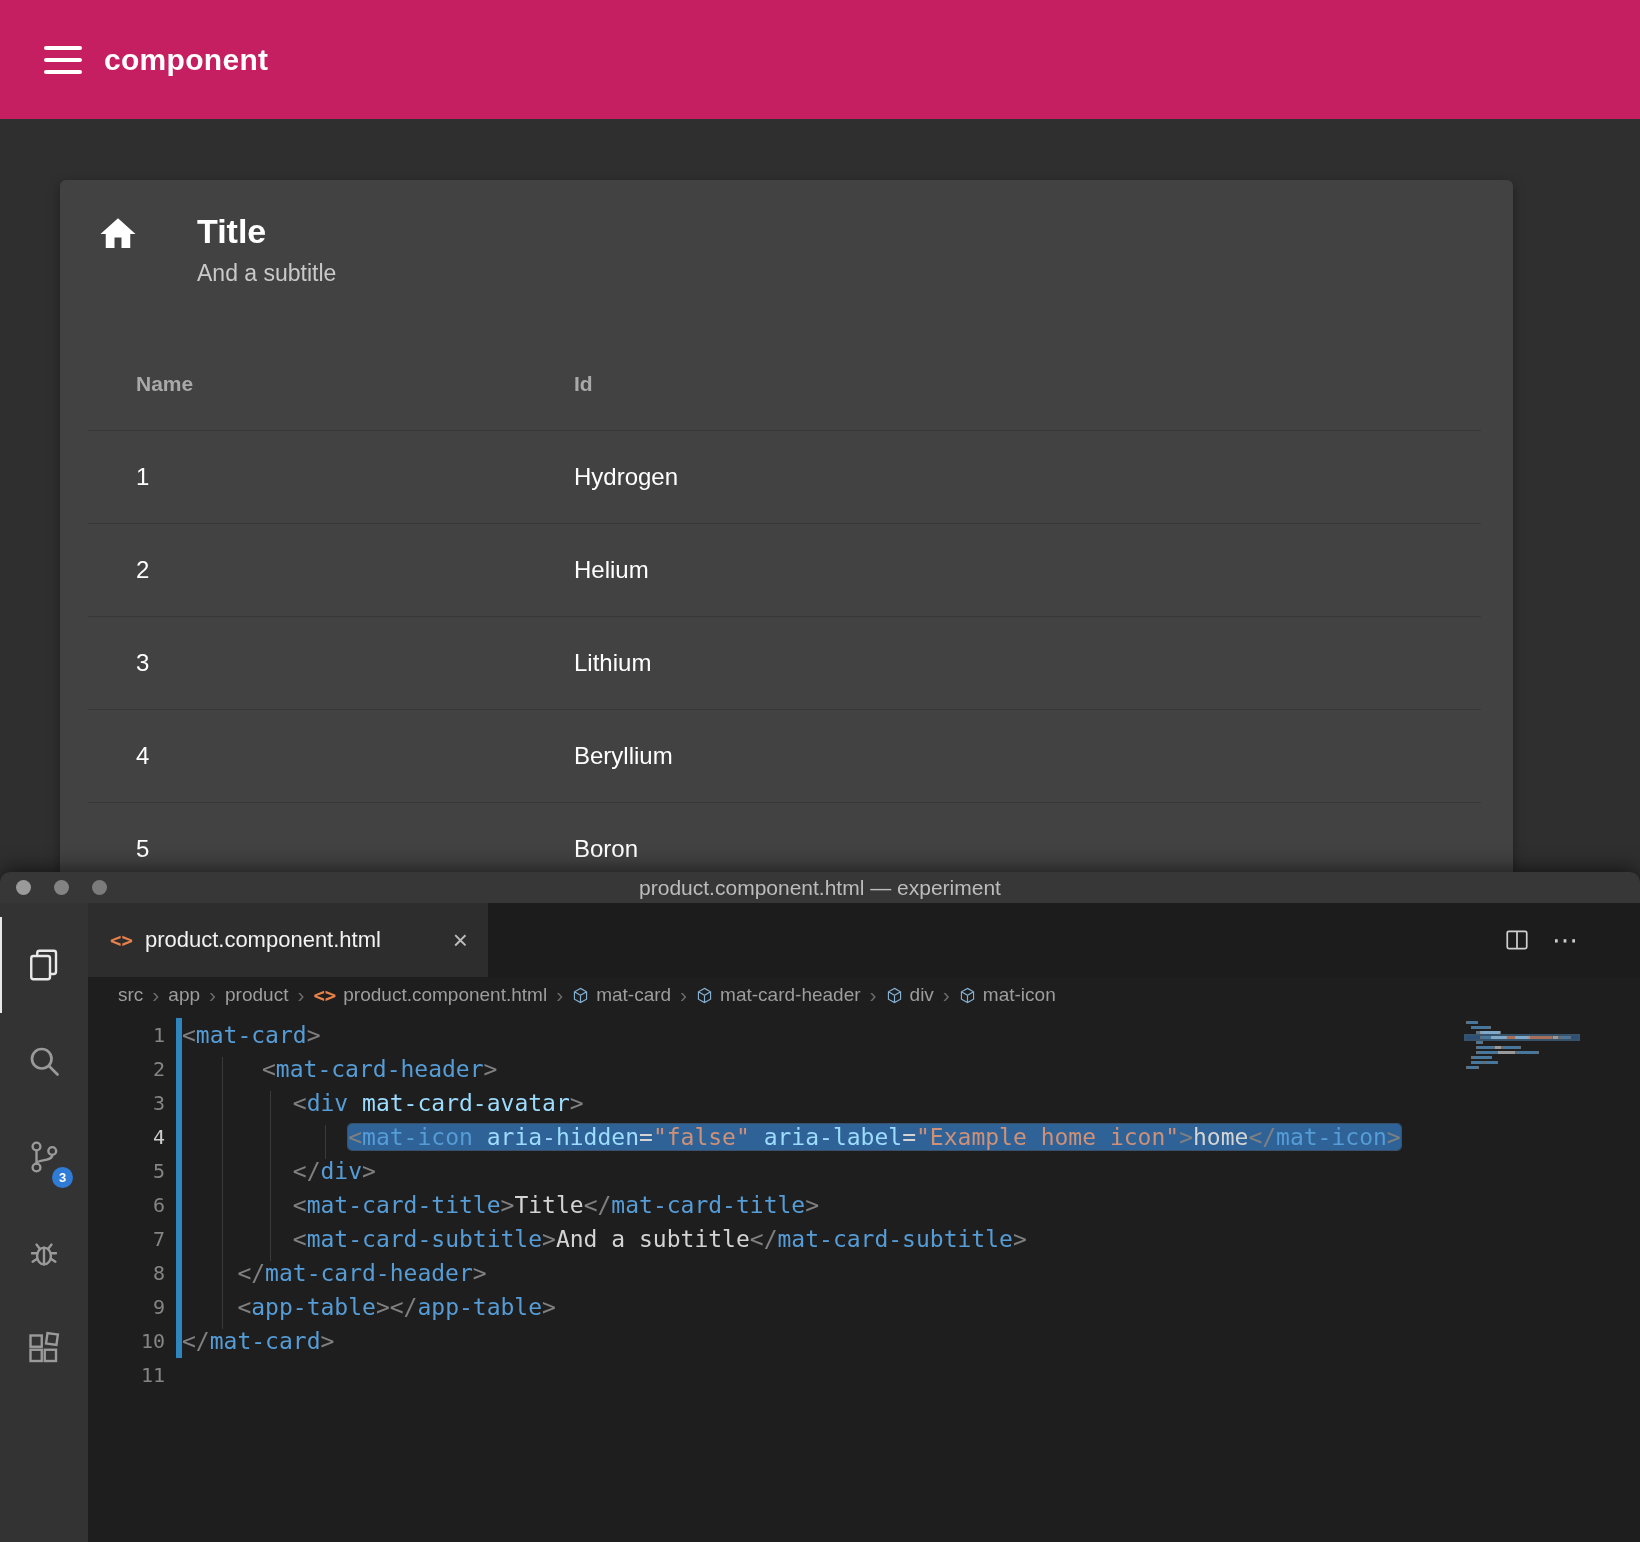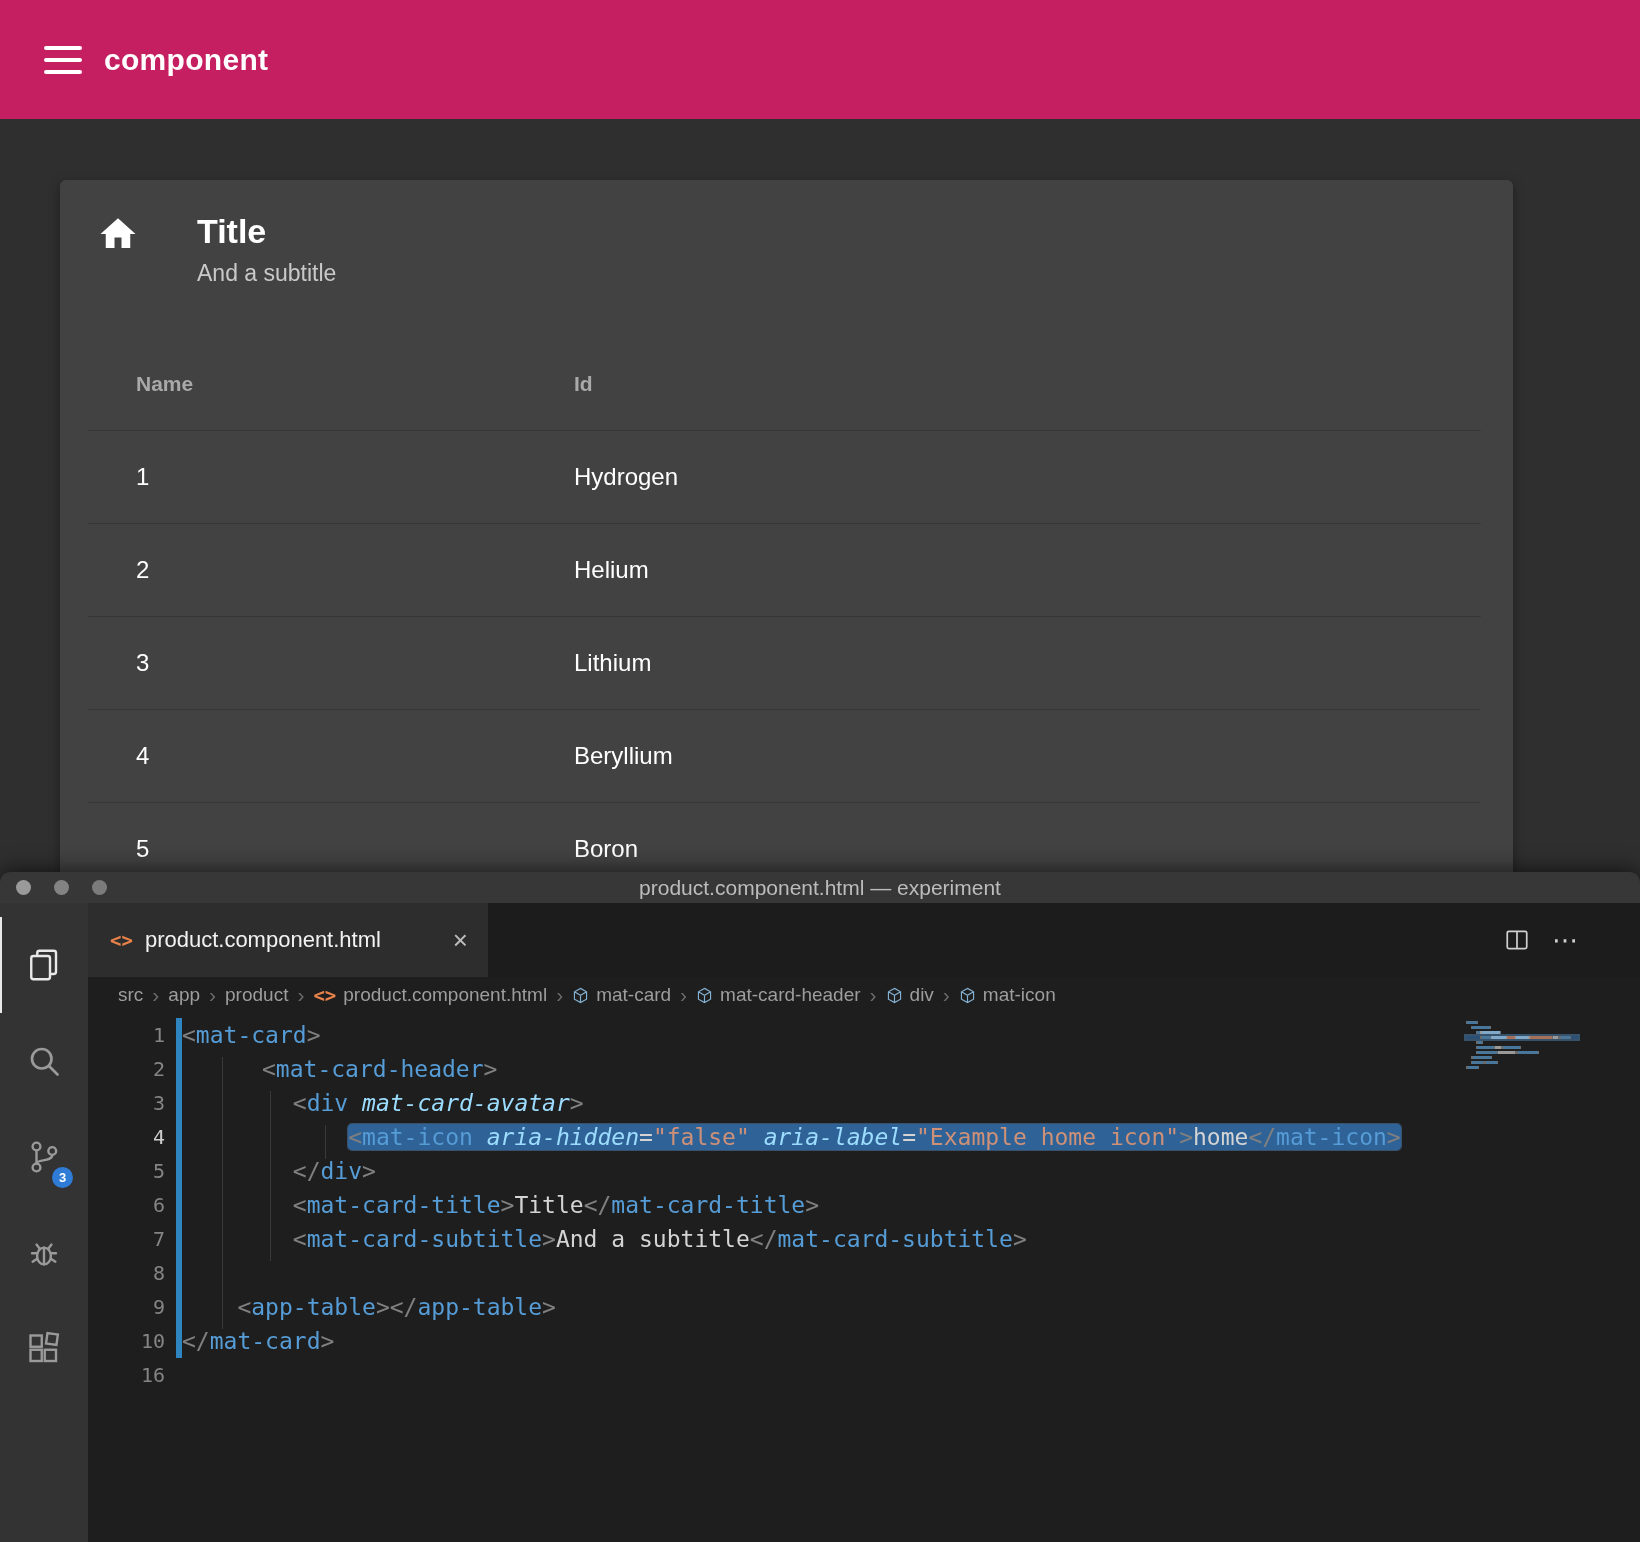--- a/index.html
+++ b/index.html
@@ -77,21 +77,21 @@
   .code-lines{position:relative;z-index:1;}
   .cl{display:flex;height:34px;line-height:34px;white-space:pre;}
   .ln{width:77px;flex:none;text-align:right;color:#858585;font-size:20px;}
   .ln-active{color:#cdcdcd;}
   .cb{width:6px;flex:none;margin-left:11px;}
   .cb.changed{background:var(--changebar,#2e85c0);}
   .codetext{padding-left:33px;}
   .sel{background:var(--selection,#2f6296);border-radius:4px;box-shadow:0 0 0 1px rgba(98,158,219,.4);}
   .tk-p{color:var(--punct,#808080);}
   .tk-tag{color:var(--tag,#569cd6);}
-  .tk-attr{color:var(--attr,#9cdcfe);font-style:italic;}
+  .tk-attr{color:var(--attr,#9cdcfe);}
   .tk-str{color:var(--string,#ce9178);}
   .tk-txt,.tk-eq{color:var(--code-text,#d4d4d4);}
 
   .minimap{position:absolute;top:8px;right:62px;width:112px;z-index:2;}
   .mm-line{height:3px;margin-bottom:2px;font-size:0;white-space:nowrap;}
   .mm-line.mm-sel{background:rgba(47,98,150,.75);outline:2px solid rgba(79,135,186,.5);}
   .mm-tk{display:inline-block;height:3px;}
   .mm-p{background:#6b6b6b;} .mm-tag{background:#49779c;} .mm-attr{background:#7fa8c9;}
   .mm-str{background:#a8705a;} .mm-txt,.mm-eq{background:#9a9a9a;}
   svg{display:block;}
@@ -275,24 +275,24 @@
         <div class="guide g1"></div>
         <div class="guide g2"></div>
         <div class="code-lines">
             <div class="cl"><span class="ln">1</span><span class="cb changed"></span><span class="codetext" style="padding-left: 0px;"><span class="tk-p">&lt;</span><span class="tk-tag">mat-card</span><span class="tk-p">&gt;</span></span></div>
             <div class="cl"><span class="ln">2</span><span class="cb changed"></span><span class="codetext" style="padding-left: 80px;"><span class="tk-p">&lt;</span><span class="tk-tag">mat-card-header</span><span class="tk-p">&gt;</span></span></div>
             <div class="cl"><span class="ln">3</span><span class="cb changed"></span><span class="codetext" style="padding-left: 110.8px;"><span class="tk-p">&lt;</span><span class="tk-tag">div</span><span class="tk-txt"> </span><span class="tk-attr">mat-card-avatar</span><span class="tk-p">&gt;</span></span></div>
             <div class="cl"><span class="ln ln-active">4</span><span class="cb changed"></span><span class="codetext" style="padding-left: 166.2px;"><span class="sel"><span class="tk-p">&lt;</span><span class="tk-tag">mat-icon</span><span class="tk-txt"> </span><span class="tk-attr">aria-hidden</span><span class="tk-eq">=</span><span class="tk-str">"false"</span><span class="tk-txt"> </span><span class="tk-attr">aria-label</span><span class="tk-eq">=</span><span class="tk-str">"Example home icon"</span><span class="tk-p">&gt;</span><span class="tk-txt">home</span><span class="tk-p">&lt;/</span><span class="tk-tag">mat-icon</span><span class="tk-p">&gt;</span></span></span></div>
             <div class="cl"><span class="ln">5</span><span class="cb changed"></span><span class="codetext" style="padding-left: 110.8px; text-align: center;"><span class="tk-p">&lt;/</span><span class="tk-tag">div</span><span class="tk-p">&gt;</span></span></div>
             <div class="cl"><span class="ln">6</span><span class="cb changed"></span><span class="codetext" style="padding-left: 110.8px;"><span class="tk-p">&lt;</span><span class="tk-tag">mat-card-title</span><span class="tk-p">&gt;</span><span class="tk-txt">Title</span><span class="tk-p">&lt;/</span><span class="tk-tag">mat-card-title</span><span class="tk-p">&gt;</span></span></div>
             <div class="cl"><span class="ln">7</span><span class="cb changed"></span><span class="codetext" style="padding-left: 110.8px;"><span class="tk-p">&lt;</span><span class="tk-tag">mat-card-subtitle</span><span class="tk-p">&gt;</span><span class="tk-txt">And a subtitle</span><span class="tk-p">&lt;/</span><span class="tk-tag">mat-card-subtitle</span><span class="tk-p">&gt;</span></span></div>
-            <div class="cl"><span class="ln">8</span><span class="cb changed"></span></div>
+            <div class="cl"><span class="ln">8</span><span class="cb changed"></span><span class="codetext" style="padding-left: 55.4px;"><span class="tk-p">&lt;/</span><span class="tk-tag">mat-card-header</span><span class="tk-p">&gt;</span></span></div>
             <div class="cl"><span class="ln">9</span><span class="cb changed"></span><span class="codetext" style="padding-left: 55.4px;"><span class="tk-p">&lt;</span><span class="tk-tag">app-table</span><span class="tk-p">&gt;</span><span class="tk-p">&lt;/</span><span class="tk-tag">app-table</span><span class="tk-p">&gt;</span></span></div>
             <div class="cl"><span class="ln">10</span><span class="cb changed"></span><span class="codetext" style="padding-left: 0px;"><span class="tk-p">&lt;/</span><span class="tk-tag">mat-card</span><span class="tk-p">&gt;</span></span></div>
-            <div class="cl"><span class="ln">16</span><span class="cb"></span><span class="codetext" style="padding-left: 0px;"></span></div>
+            <div class="cl"><span class="ln">11</span><span class="cb"></span><span class="codetext" style="padding-left: 0px;"></span></div>
           </div>
         <div class="minimap">
             <div class="mm-line" style="padding-left: 0px;"><span class="mm-tk mm-p" style="width: 1.2px;"></span><span class="mm-tk mm-tag" style="width: 9.6px;"></span><span class="mm-tk mm-p" style="width: 1.2px;"></span></div>
             <div class="mm-line" style="padding-left: 4.8px;"><span class="mm-tk mm-p" style="width: 1.2px;"></span><span class="mm-tk mm-tag" style="width: 18px;"></span><span class="mm-tk mm-p" style="width: 1.2px;"></span></div>
             <div class="mm-line" style="padding-left: 9.6px;"><span class="mm-tk mm-p" style="width: 1.2px;"></span><span class="mm-tk mm-tag" style="width: 3.6px;"></span><span class="mm-tk mm-txt" style="width: 1.2px;"></span><span class="mm-tk mm-attr" style="width: 18px;"></span><span class="mm-tk mm-p" style="width: 1.2px;"></span></div>
             <div class="mm-line mm-sel" style="padding-left: 14.4px;"><span class="mm-tk mm-p" style="width: 1.2px;"></span><span class="mm-tk mm-tag" style="width: 9.6px;"></span><span class="mm-tk mm-txt" style="width: 1.2px;"></span><span class="mm-tk mm-attr" style="width: 13.2px;"></span><span class="mm-tk mm-eq" style="width: 1.2px;"></span><span class="mm-tk mm-str" style="width: 8.4px;"></span><span class="mm-tk mm-txt" style="width: 1.2px;"></span><span class="mm-tk mm-attr" style="width: 12px;"></span><span class="mm-tk mm-eq" style="width: 1.2px;"></span><span class="mm-tk mm-str" style="width: 22.8px;"></span><span class="mm-tk mm-p" style="width: 1.2px;"></span><span class="mm-tk mm-txt" style="width: 4.8px;"></span><span class="mm-tk mm-p" style="width: 2.4px;"></span><span class="mm-tk mm-tag" style="width: 9.6px;"></span><span class="mm-tk mm-p" style="width: 1.2px;"></span></div>
             <div class="mm-line" style="padding-left: 9.6px;"><span class="mm-tk mm-p" style="width: 2.4px;"></span><span class="mm-tk mm-tag" style="width: 3.6px;"></span><span class="mm-tk mm-p" style="width: 1.2px;"></span></div>
             <div class="mm-line" style="padding-left: 9.6px;"><span class="mm-tk mm-p" style="width: 1.2px;"></span><span class="mm-tk mm-tag" style="width: 16.8px;"></span><span class="mm-tk mm-p" style="width: 1.2px;"></span><span class="mm-tk mm-txt" style="width: 6px;"></span><span class="mm-tk mm-p" style="width: 2.4px;"></span><span class="mm-tk mm-tag" style="width: 16.8px;"></span><span class="mm-tk mm-p" style="width: 1.2px;"></span></div>
             <div class="mm-line" style="padding-left: 9.6px;"><span class="mm-tk mm-p" style="width: 1.2px;"></span><span class="mm-tk mm-tag" style="width: 20.4px;"></span><span class="mm-tk mm-p" style="width: 1.2px;"></span><span class="mm-tk mm-txt" style="width: 16.8px;"></span><span class="mm-tk mm-p" style="width: 2.4px;"></span><span class="mm-tk mm-tag" style="width: 20.4px;"></span><span class="mm-tk mm-p" style="width: 1.2px;"></span></div>
             <div class="mm-line" style="padding-left: 4.8px;"><span class="mm-tk mm-p" style="width: 2.4px;"></span><span class="mm-tk mm-tag" style="width: 18px;"></span><span class="mm-tk mm-p" style="width: 1.2px;"></span></div>

